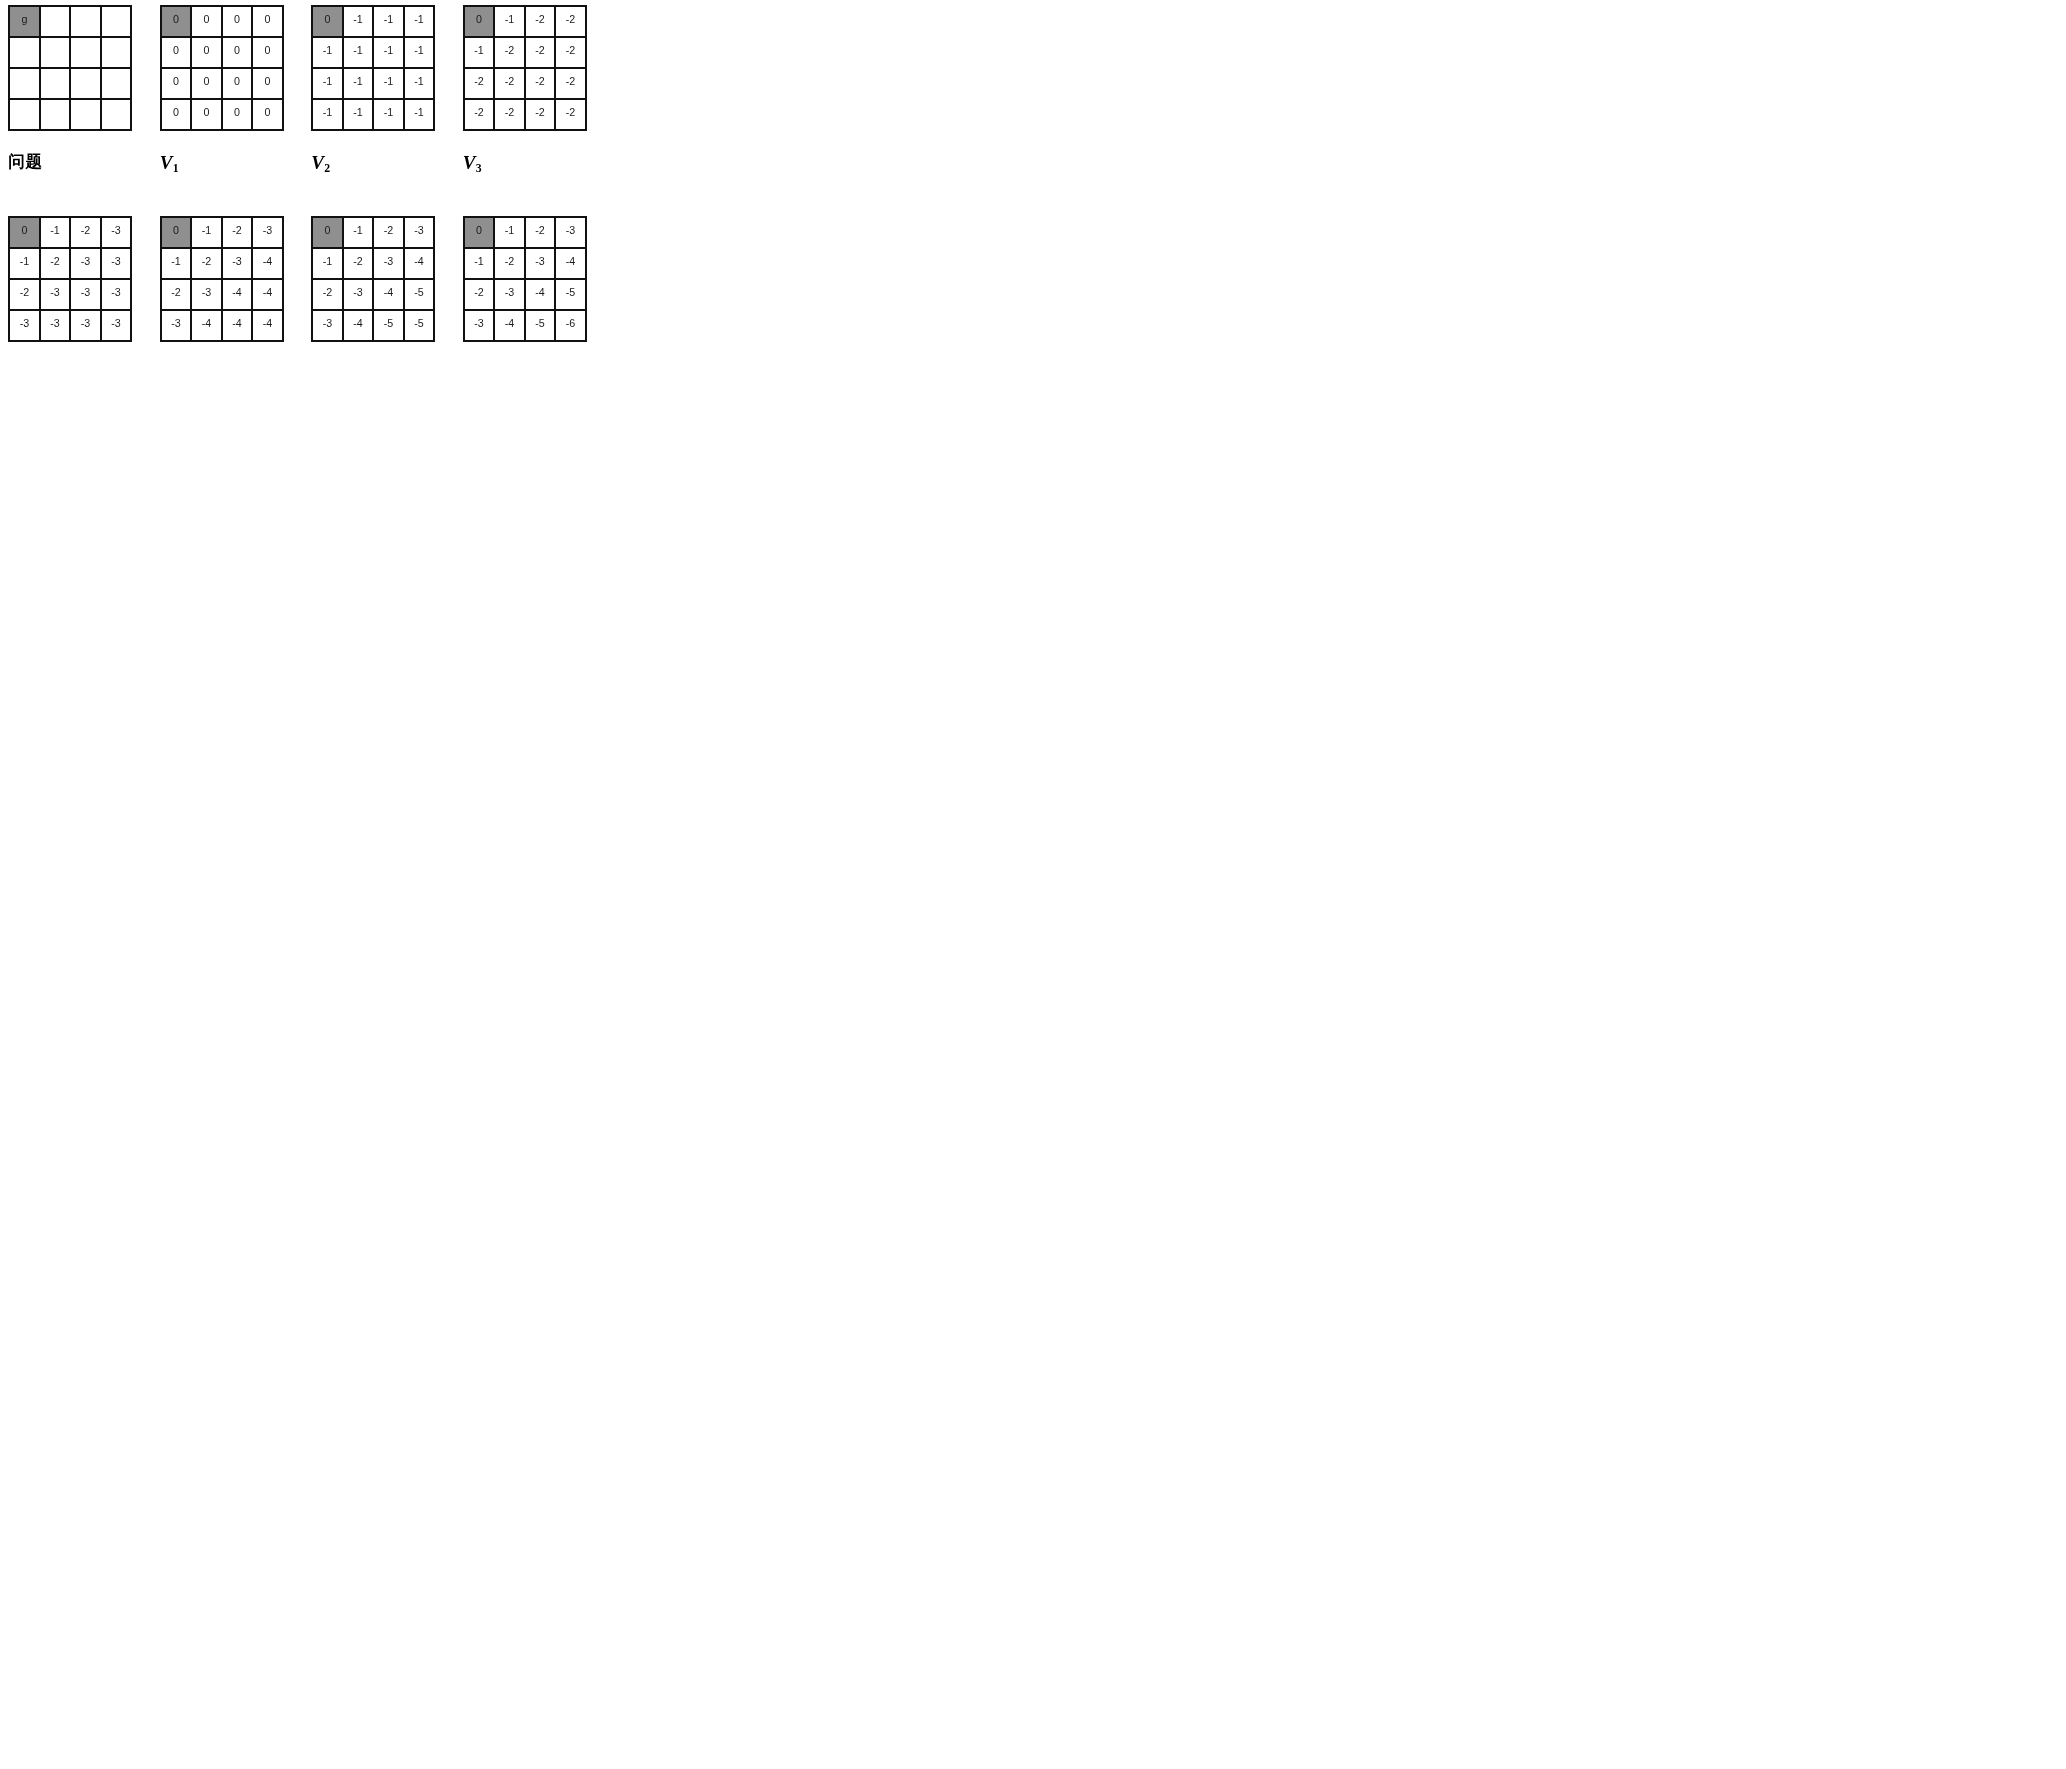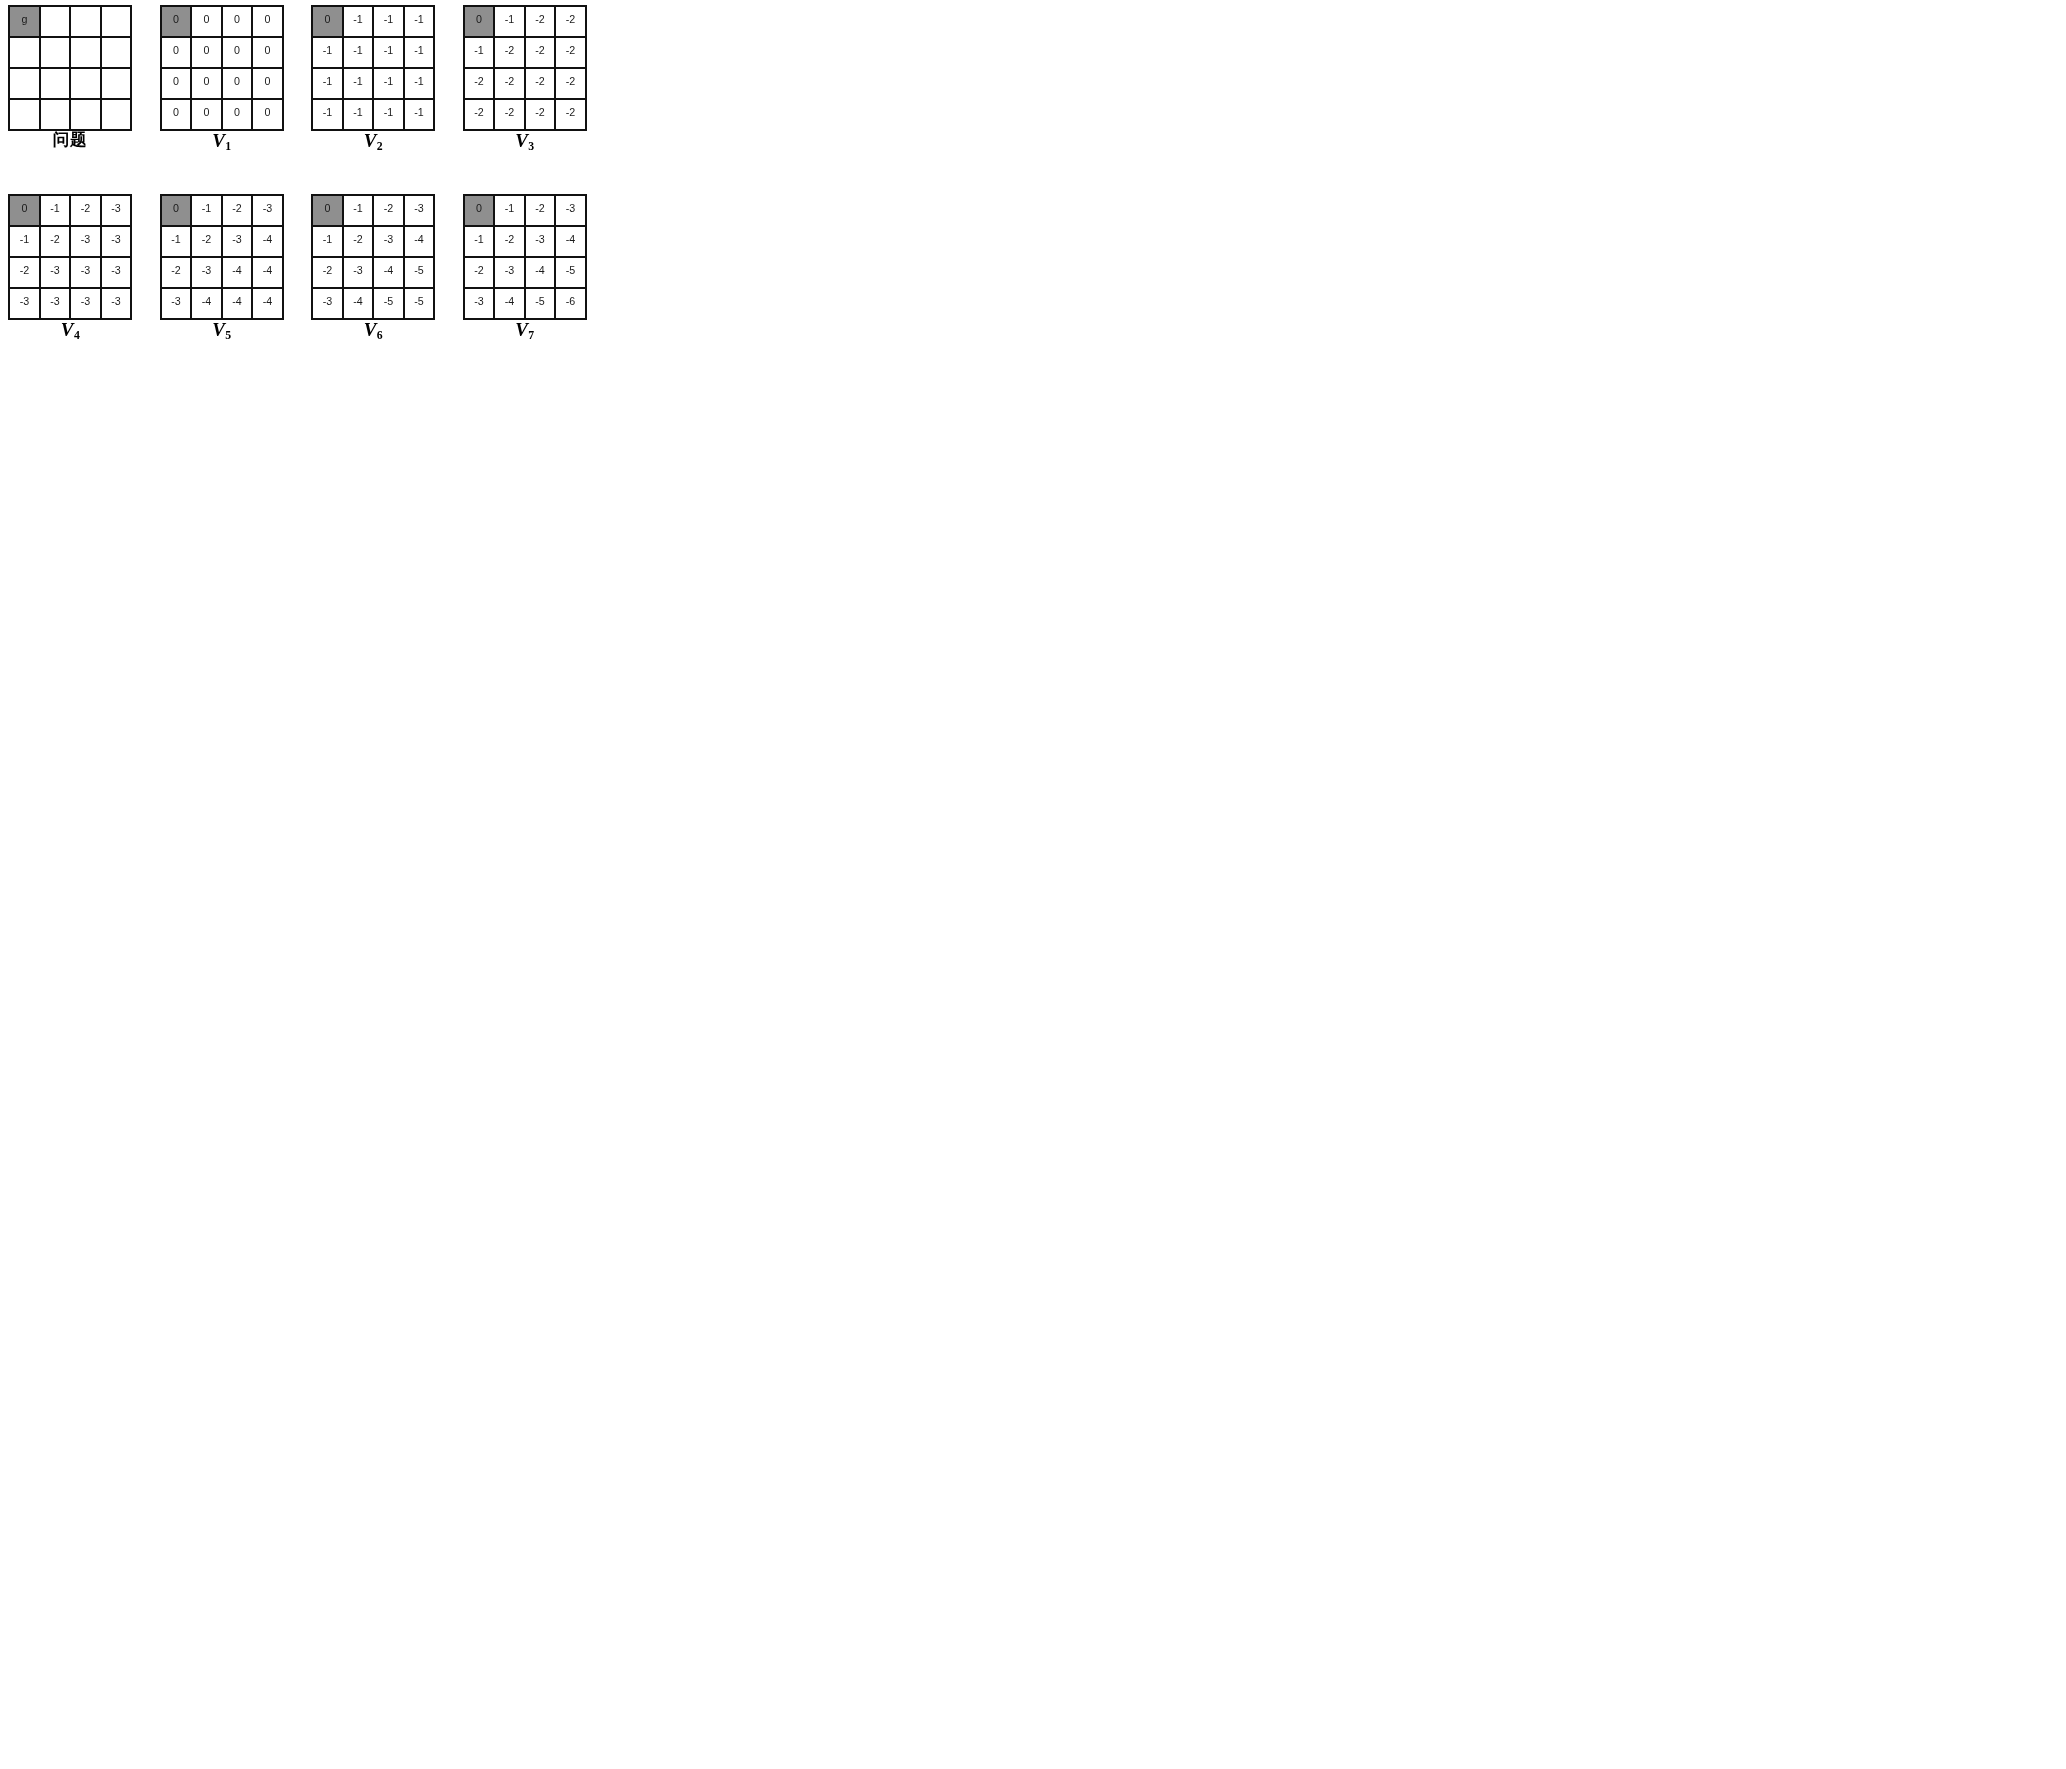--- a/index.html
+++ b/index.html
@@ -36,22 +36,22 @@
     display: flex;
     align-items: center;
     justify-content: center;
     padding-bottom: 5px;
     font-size: 10.7px;
     color: #1a1a1a;
     background: #ffffff;
   }
   .cell.hl { background: var(--hl); }
   .caption {
-    margin-top: 0;
-    text-align: center;
+    margin-top: 22px;
+    text-align: left;
     font-family: "Liberation Serif", serif;
     font-weight: bold;
     font-style: italic;
     font-size: 19px;
     color: #000;
     line-height: 1.1;
   }
   .caption .cap-sub {
     font-style: normal;
     font-weight: bold;

